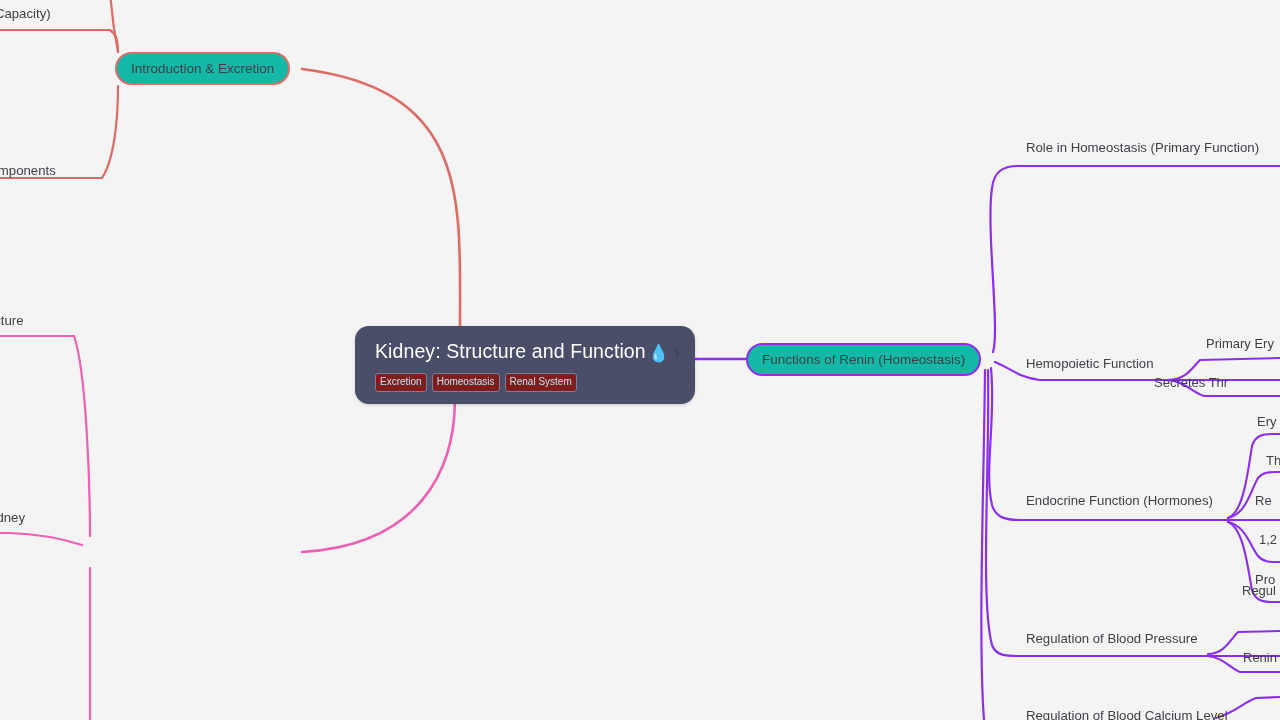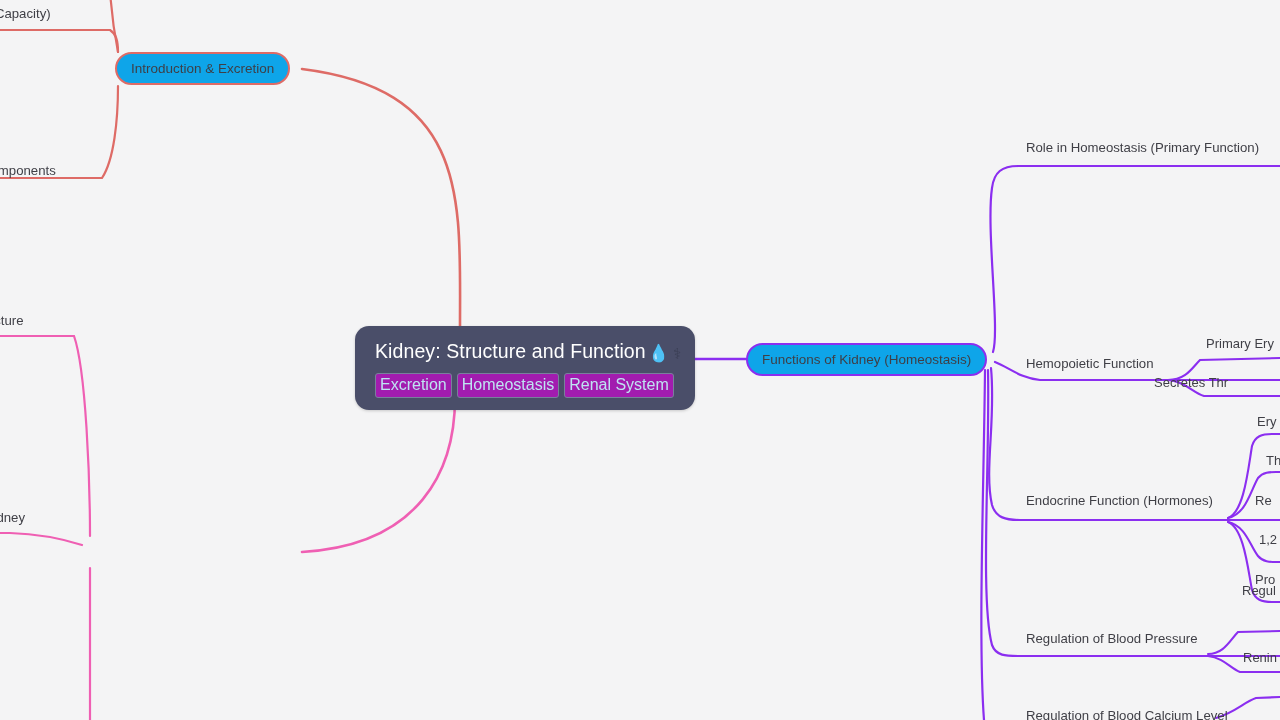--- a/index.html
+++ b/index.html
@@ -54,35 +54,35 @@
     margin-left: 3px;
   }
   .emoji-drop { color: #49a7e0; }
   .emoji-med  { color: #3b3f55; font-size: 15px; }
   .root-tags {
     margin-top: 9px;
     display: flex;
     gap: 5px;
   }
   .tag {
-    background: #a21caf;
+    background: #7f1d1d;
     border: 1px solid #78809c;
     border-radius: 3px;
     color: #bfe3f2;
-    font-size: 16px;
+    font-size: 10px;
     line-height: 1;
     padding: 3px 4px 4px 4px;
     white-space: nowrap;
   }
 
   
   .pill {
     position: absolute;
     box-sizing: border-box;
-    background: #0ea5e9;
+    background: #14b8a6;
     border-radius: 999px;
     border: 2px solid #888;
     display: flex;
     align-items: center;
     justify-content: center;
     color: #3f3f46;
     font-size: 13.5px;
     white-space: nowrap;
     padding: 0 14px;
     height: 33px;
@@ -157,21 +157,21 @@
       <span class="tag">Renal System</span>
     </div>
   </div>
 
   <div class="pill red" style="left:115px; top:52px;">
     <span>Introduction &amp; Excretion</span>
   </div>
 
 
   <div class="pill purple" style="left:746px; top:343px;">
-    <span>Functions of Kidney (Homeostasis)</span>
+    <span>Functions of Renin (Homeostasis)</span>
   </div>
 
   <div class="leaf" style="left:-30px; top:7px;">ited Capacity)</div>
 
   <div class="leaf" style="left:-30px; top:164px;">n Components</div>
 
   <div class="leaf" style="left:-30px; top:314px;">Structure</div>
 
   <div class="leaf" style="left:-30px; top:511px;">of Kidney</div>
 

